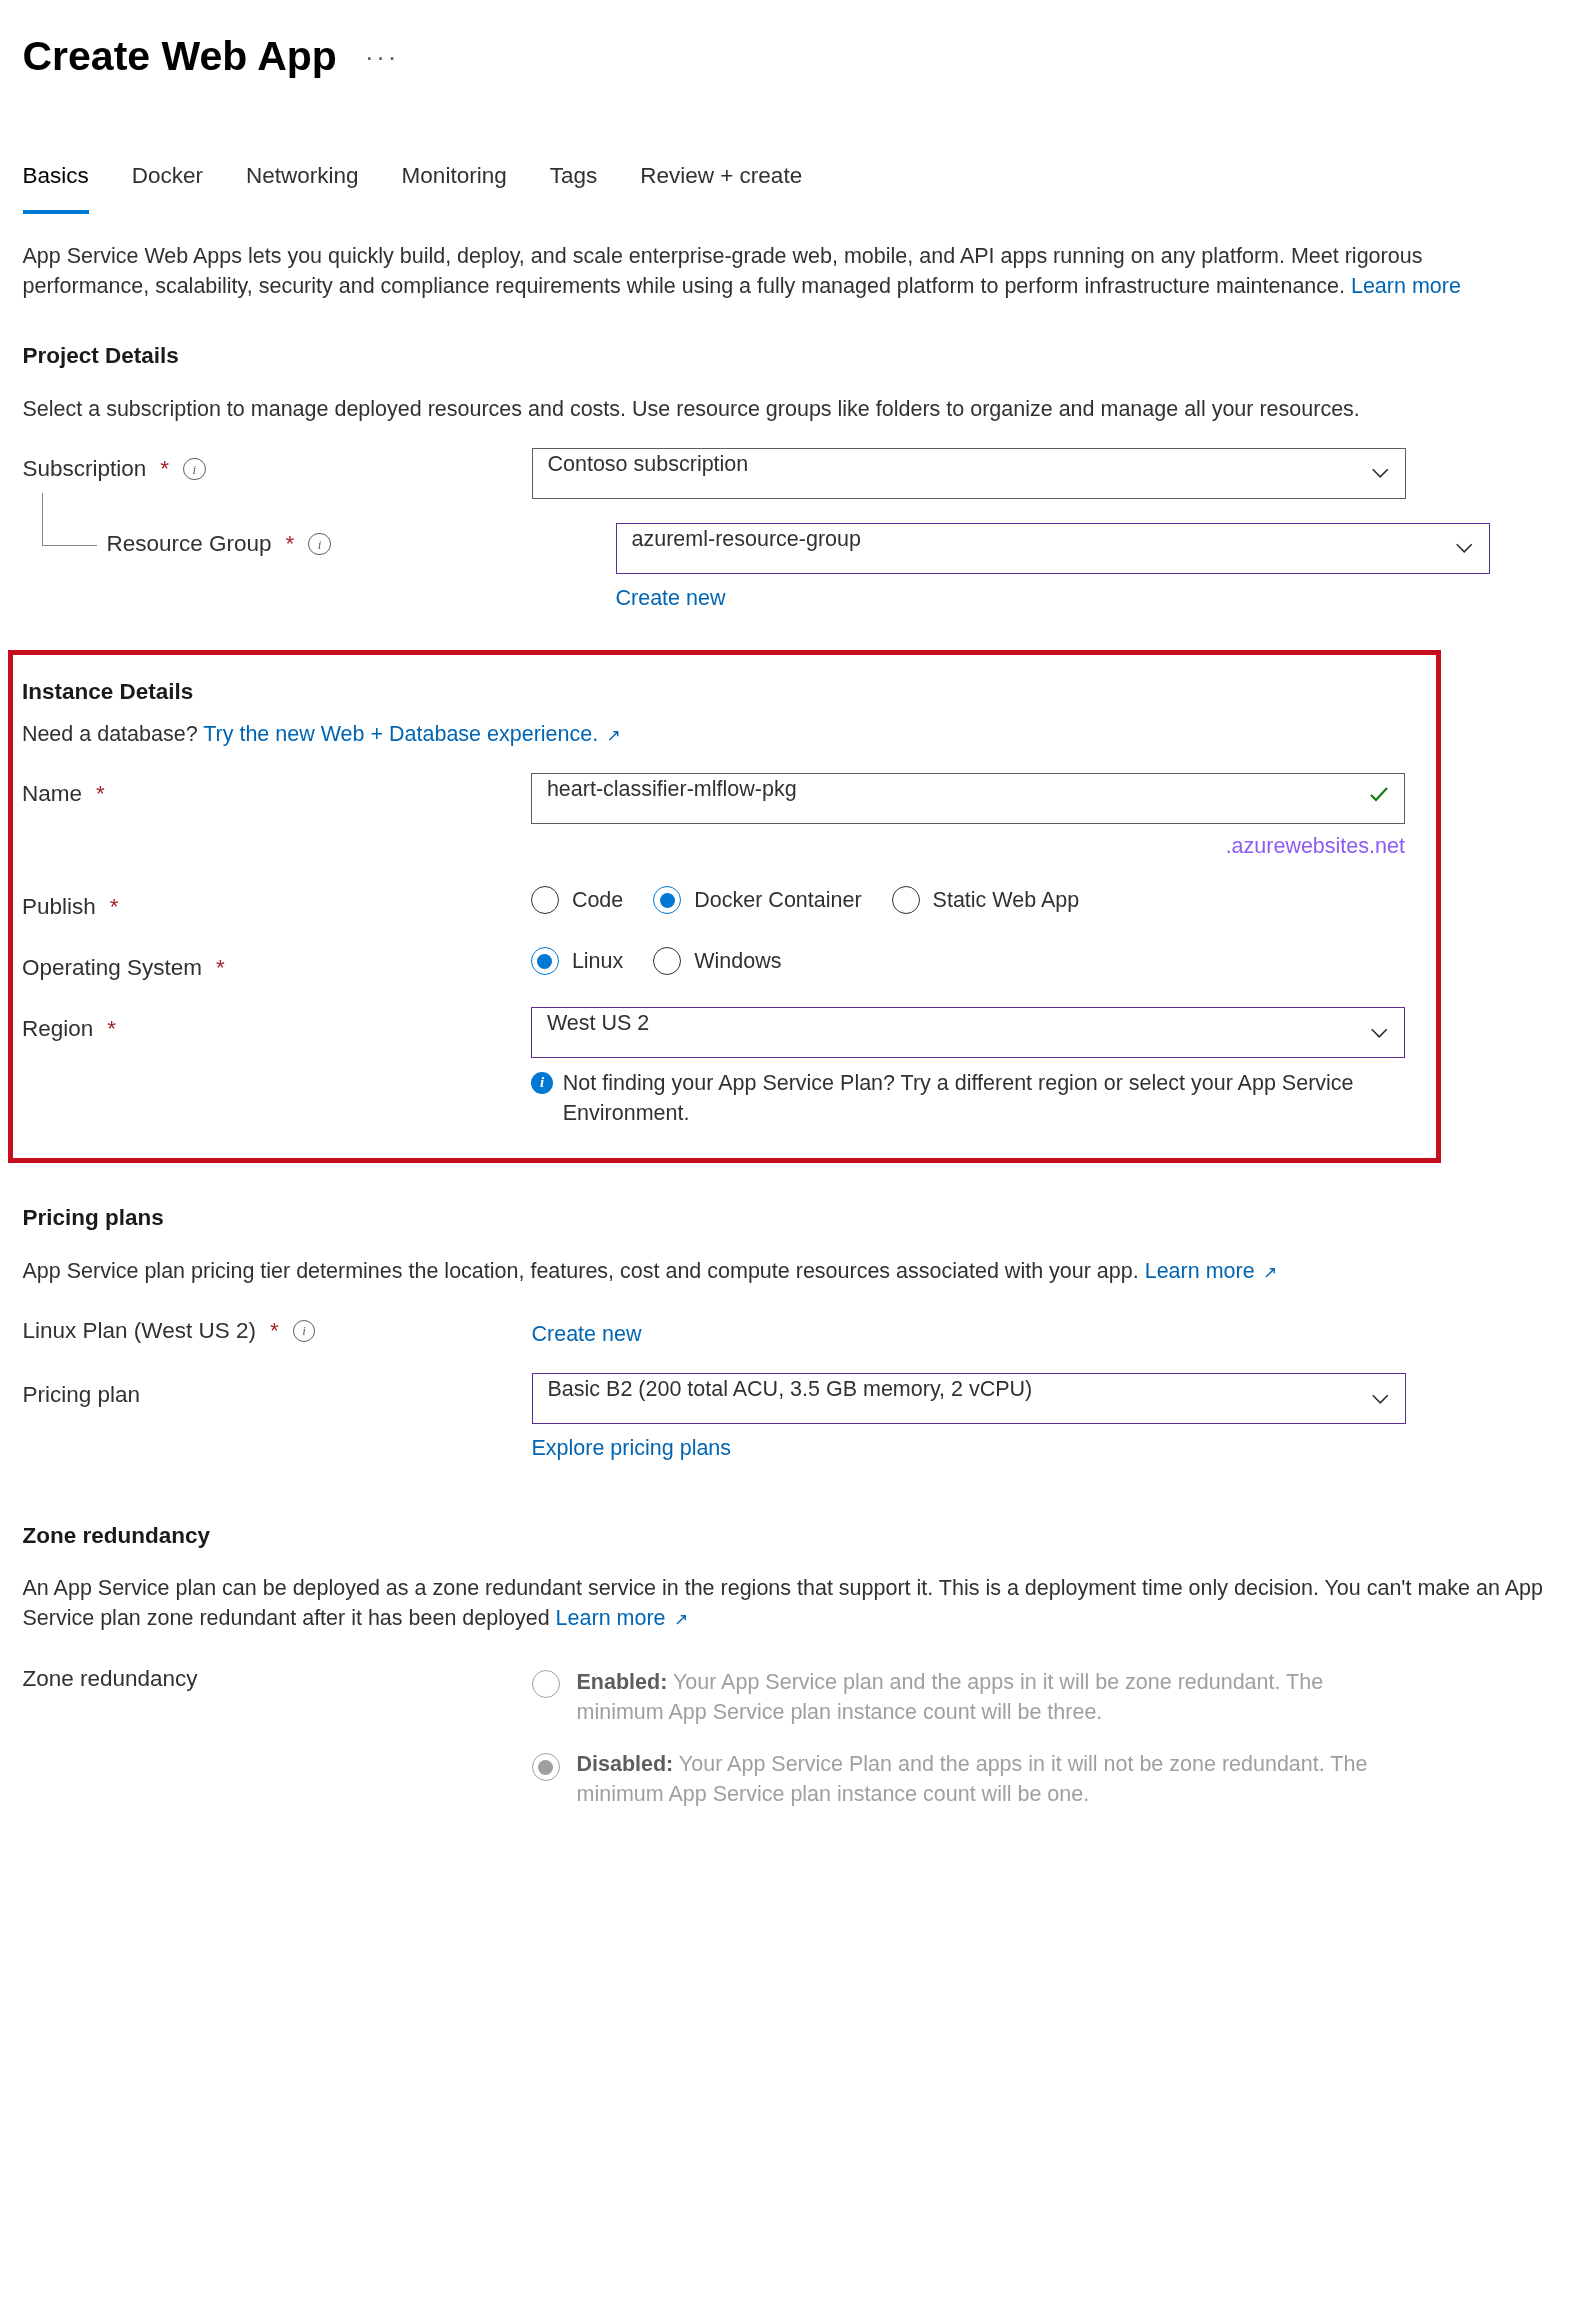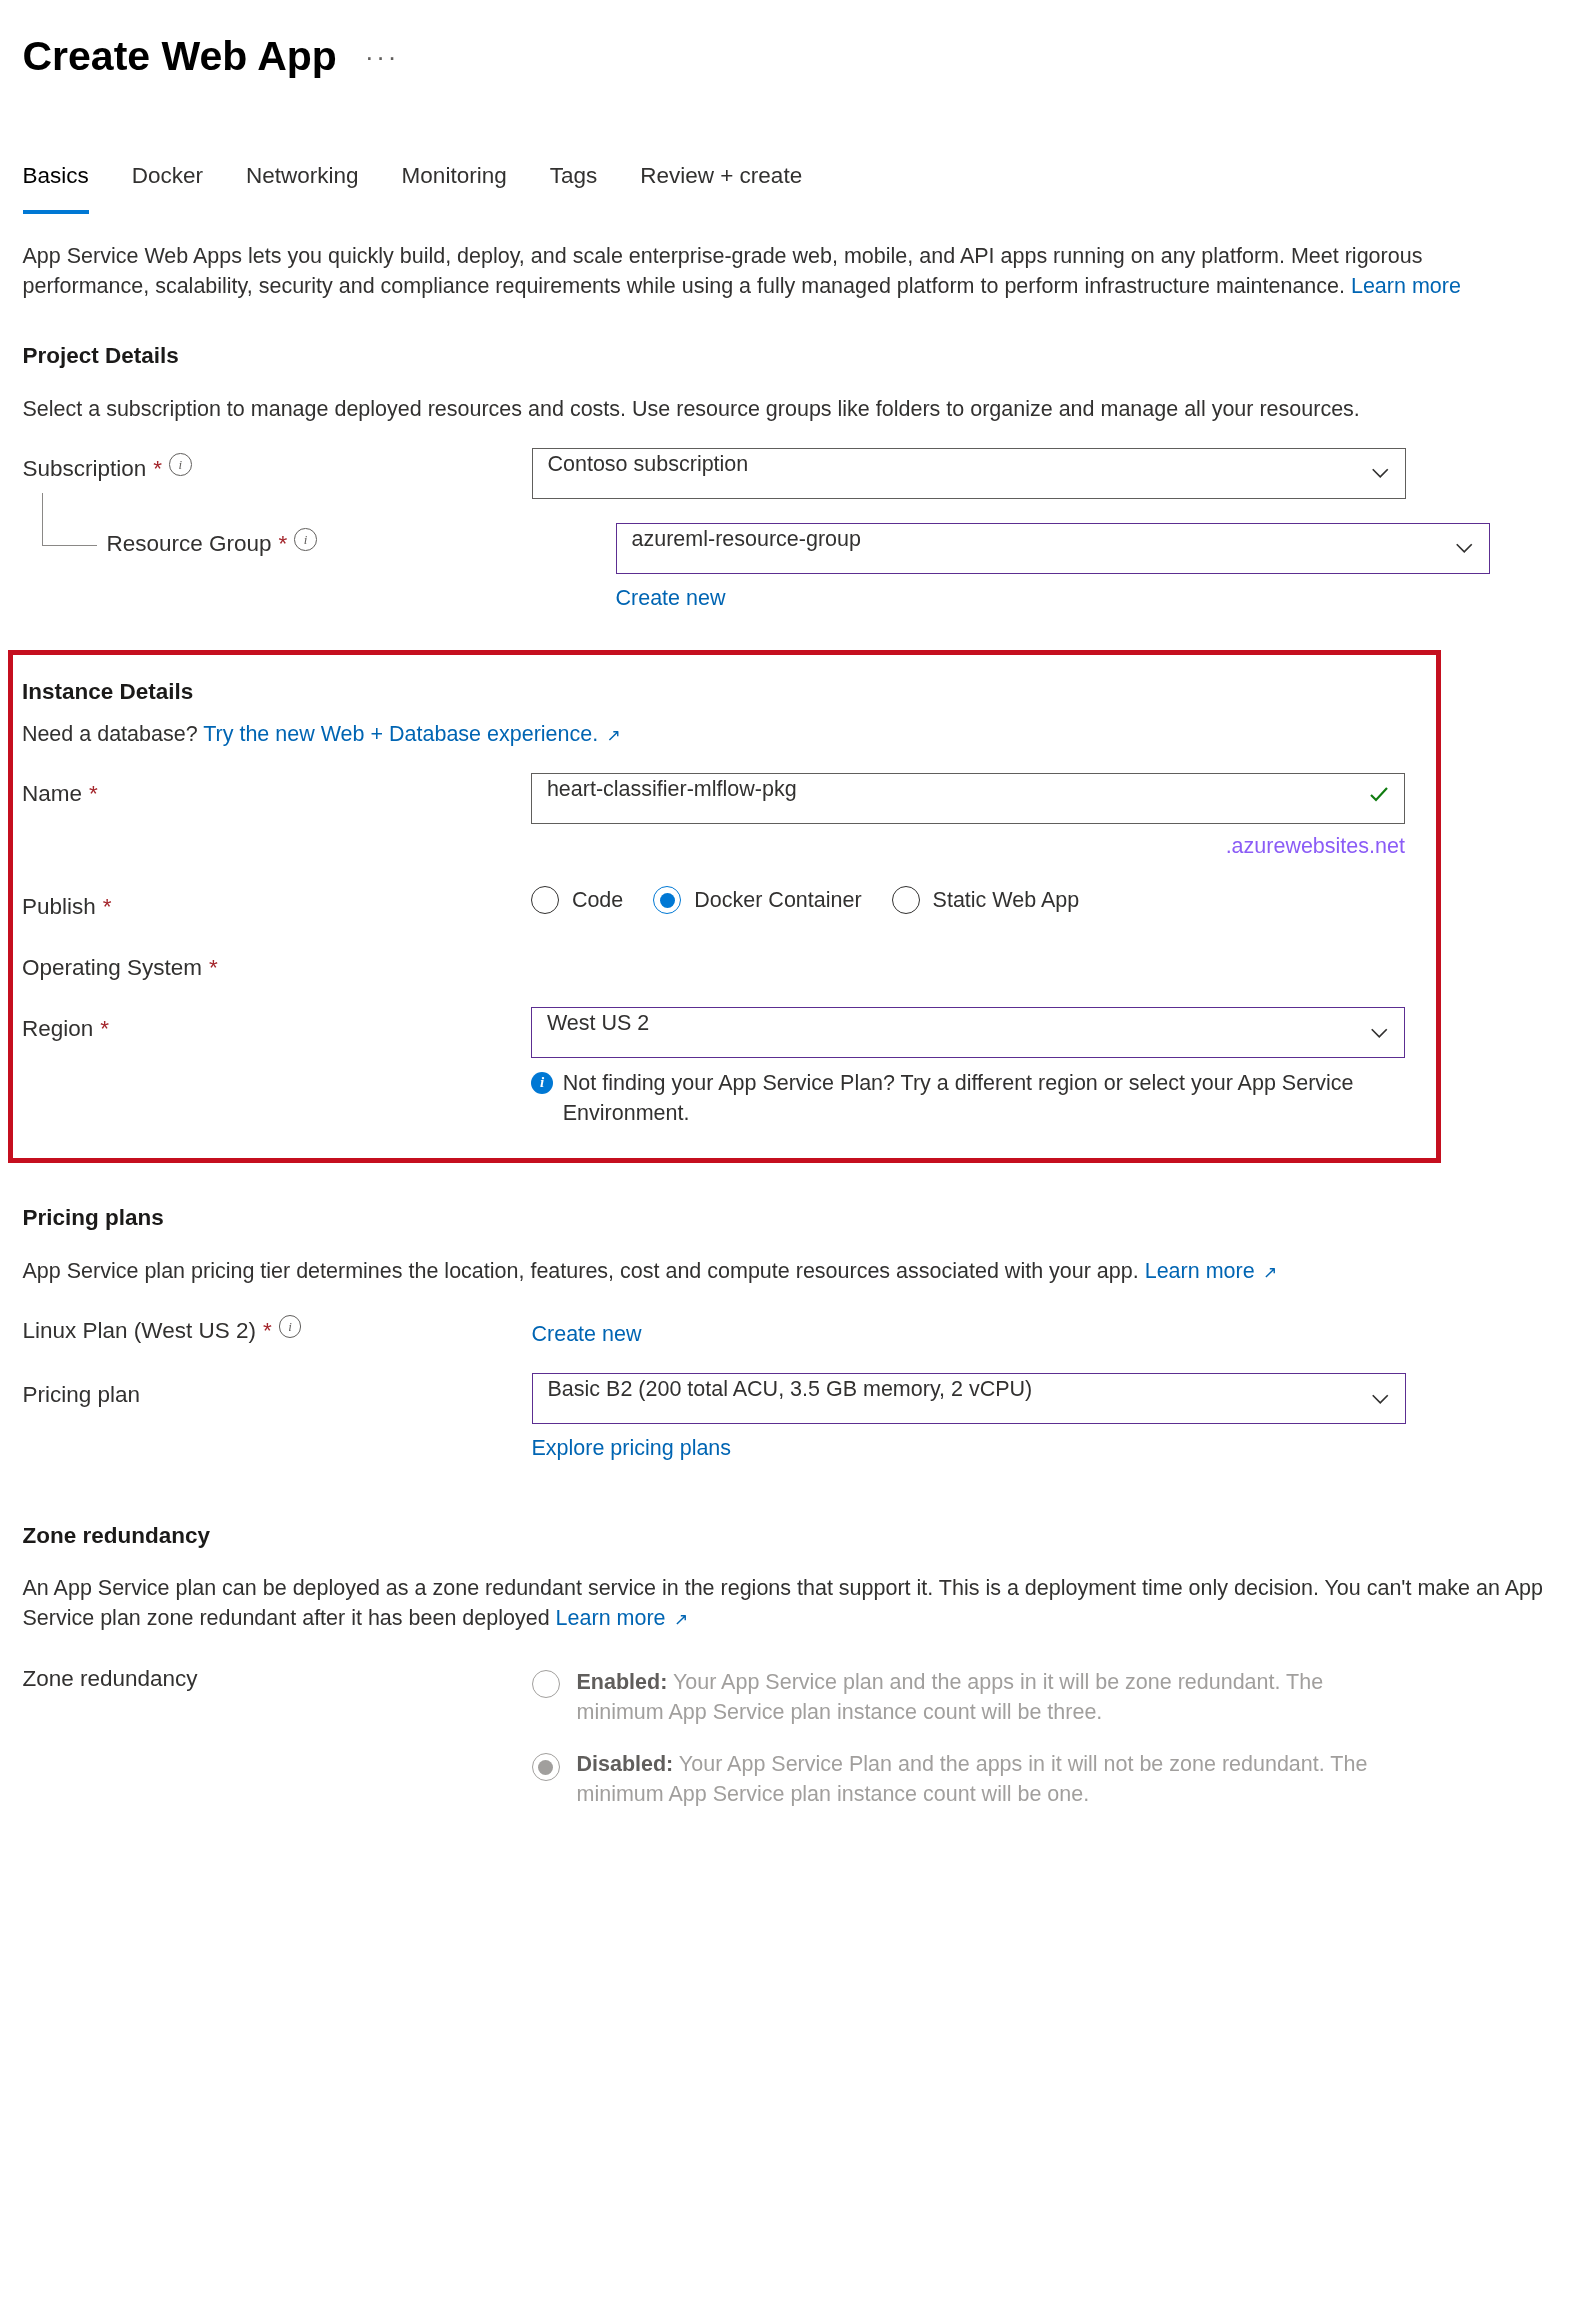--- a/index.html
+++ b/index.html
@@ -17,21 +17,21 @@
   .more{font-size:26px;color:#605e5c;letter-spacing:2.8px;line-height:1;user-select:none;}
   .tabs{display:flex;gap:43px;margin-top:75px;border-bottom:0px;}
   .tab{font-size:22.5px;color:#323130;padding-bottom:18px;cursor:pointer;}
   .tab.active{color:#000;font-weight:400;border-bottom:4.7px solid #0078d4;margin-bottom:-0.9px;}
   .intro{margin-top:28px;color:#323130;max-width:100%;}
   .link{color:#0065b3;cursor:pointer;}
   .link .ext{font-size:17px;margin-left:3.7px;}
   .section-title{font-weight:600;font-size:22.5px;margin-top:39px;color:#1b1a19;}
   .section-desc{margin-top:22px;color:#323130;}
   .form-row{display:flex;align-items:flex-start;margin-top:24px;}
-  .form-row .label-col{width:509px;flex:0 0 509px;display:flex;gap:7px;font-size:22.5px;color:#323130;padding-top:5.6px;}
+  .form-row .label-col{width:509px;flex:0 0 509px;display:flex;align-items:center;gap:14px;font-size:22.5px;color:#323130;padding-top:5.6px;}
   .form-row .label-col.indent{padding-left:84px;position:relative;}
   .label-col.indent::before{
     content:"";position:absolute;left:19px;top:-30px;height:52px;width:54px;
     border-left:1.9px solid #8a8886;border-bottom:1.9px solid #8a8886;
   }
   .req{color:#a4262c;}
   .info-icon{width:20.6px;height:20.6px;border:1.7px solid #605e5c;border-radius:50%;display:inline-flex;align-items:center;justify-content:center;font-size:13px;color:#605e5c;font-style:italic;font-family:Georgia,serif;line-height:1;}
   .control-col{flex:1;}
   .select,.text-input{
     width:874px;max-width:100%;height:51px;box-sizing:border-box;
@@ -172,20 +172,34 @@
         </div>
       </div>
     </div>
   </div>
 
   <div class="form-row">
     <div class="label-col">
       <span>Operating System</span> 
         <span class="req">*</span>
     </div>
+    <div class="control-col">
+      <div class="radio-row">
+        <div class="radio selected">
+          <span class="circle">
+              <span class="dot"></span>
+            </span>
+            <span class="rlabel">Linux</span>
+        </div>
+        <div class="radio">
+          <span class="circle"></span>
+            <span class="rlabel">Windows</span>
+        </div>
+      </div>
+    </div>
   </div>
 
   <div class="form-row">
     <div class="label-col">
       <span>Region</span> 
         <span class="req">*</span>
     </div>
     <div class="control-col">
       <div class="select purple">
         <span>West US 2</span>

